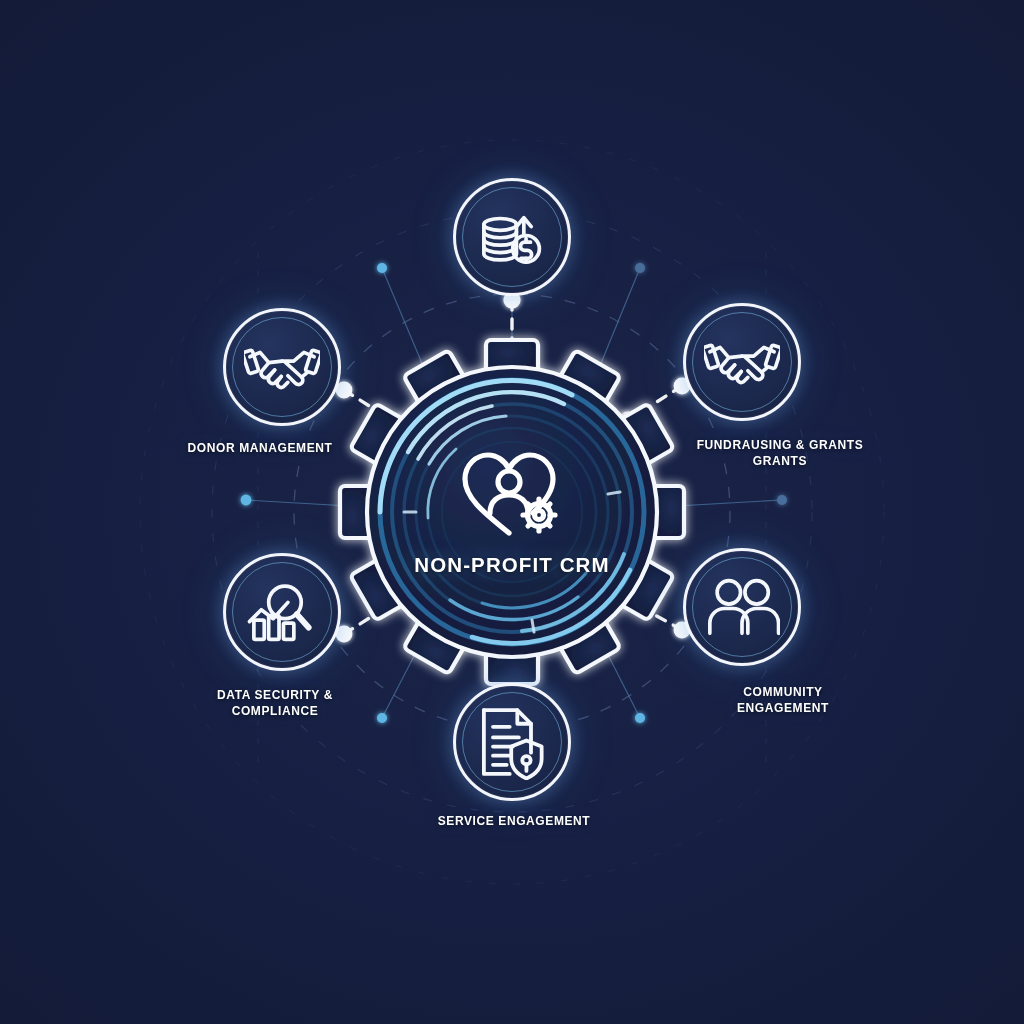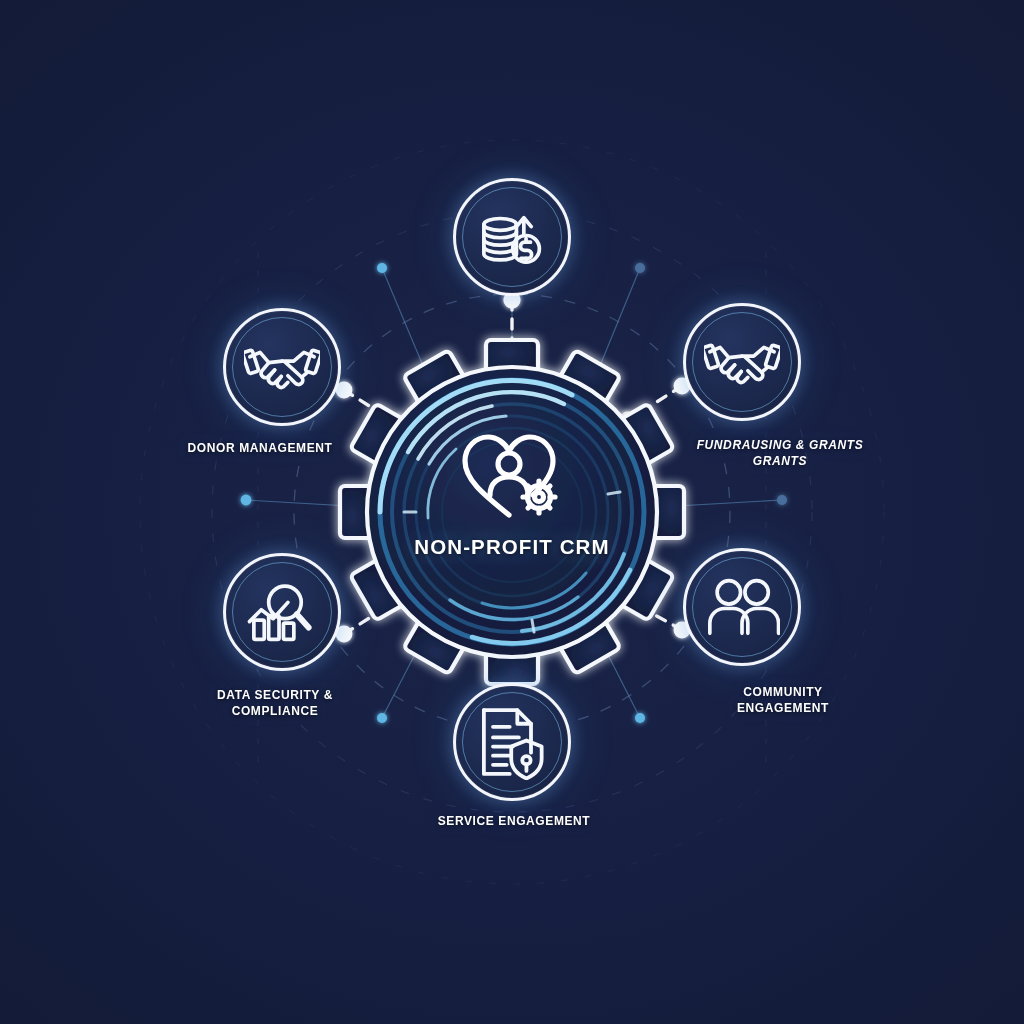--- a/index.html
+++ b/index.html
@@ -78,30 +78,30 @@
     font-family: "Liberation Sans", sans-serif;
     font-weight: bold;
     font-size: 12px;
     letter-spacing: 0.6px;
     line-height: 1.35;
     text-align: center;
     text-shadow: 0 1px 5px rgba(0,0,0,0.75), 0 0 16px rgba(110,170,225,0.30);
     white-space: pre-line;
   }
   #label-donor       { left: 148px; top: 440px; width: 224px; }
-  #label-fundraising { left: 660px; top: 437px; width: 240px; font-style: italic; }
+  #label-fundraising { left: 660px; top: 437px; width: 240px; }
   #label-datasec     { left: 160px; top: 687px; width: 230px; }
   #label-community   { left: 668px; top: 684px; width: 230px; }
   #label-service     { left: 398px; top: 813px; width: 232px; }
 
   
   #hub {
     position: absolute;
     left: 362px;
-    top: 334px;
+    top: 352px;
     width: 300px;
     height: 300px;
   }
   #hub-content {
     position: absolute;
     left: 0; top: 0;
     width: 300px;
     height: 300px;
     display: flex;
     flex-direction: column;

